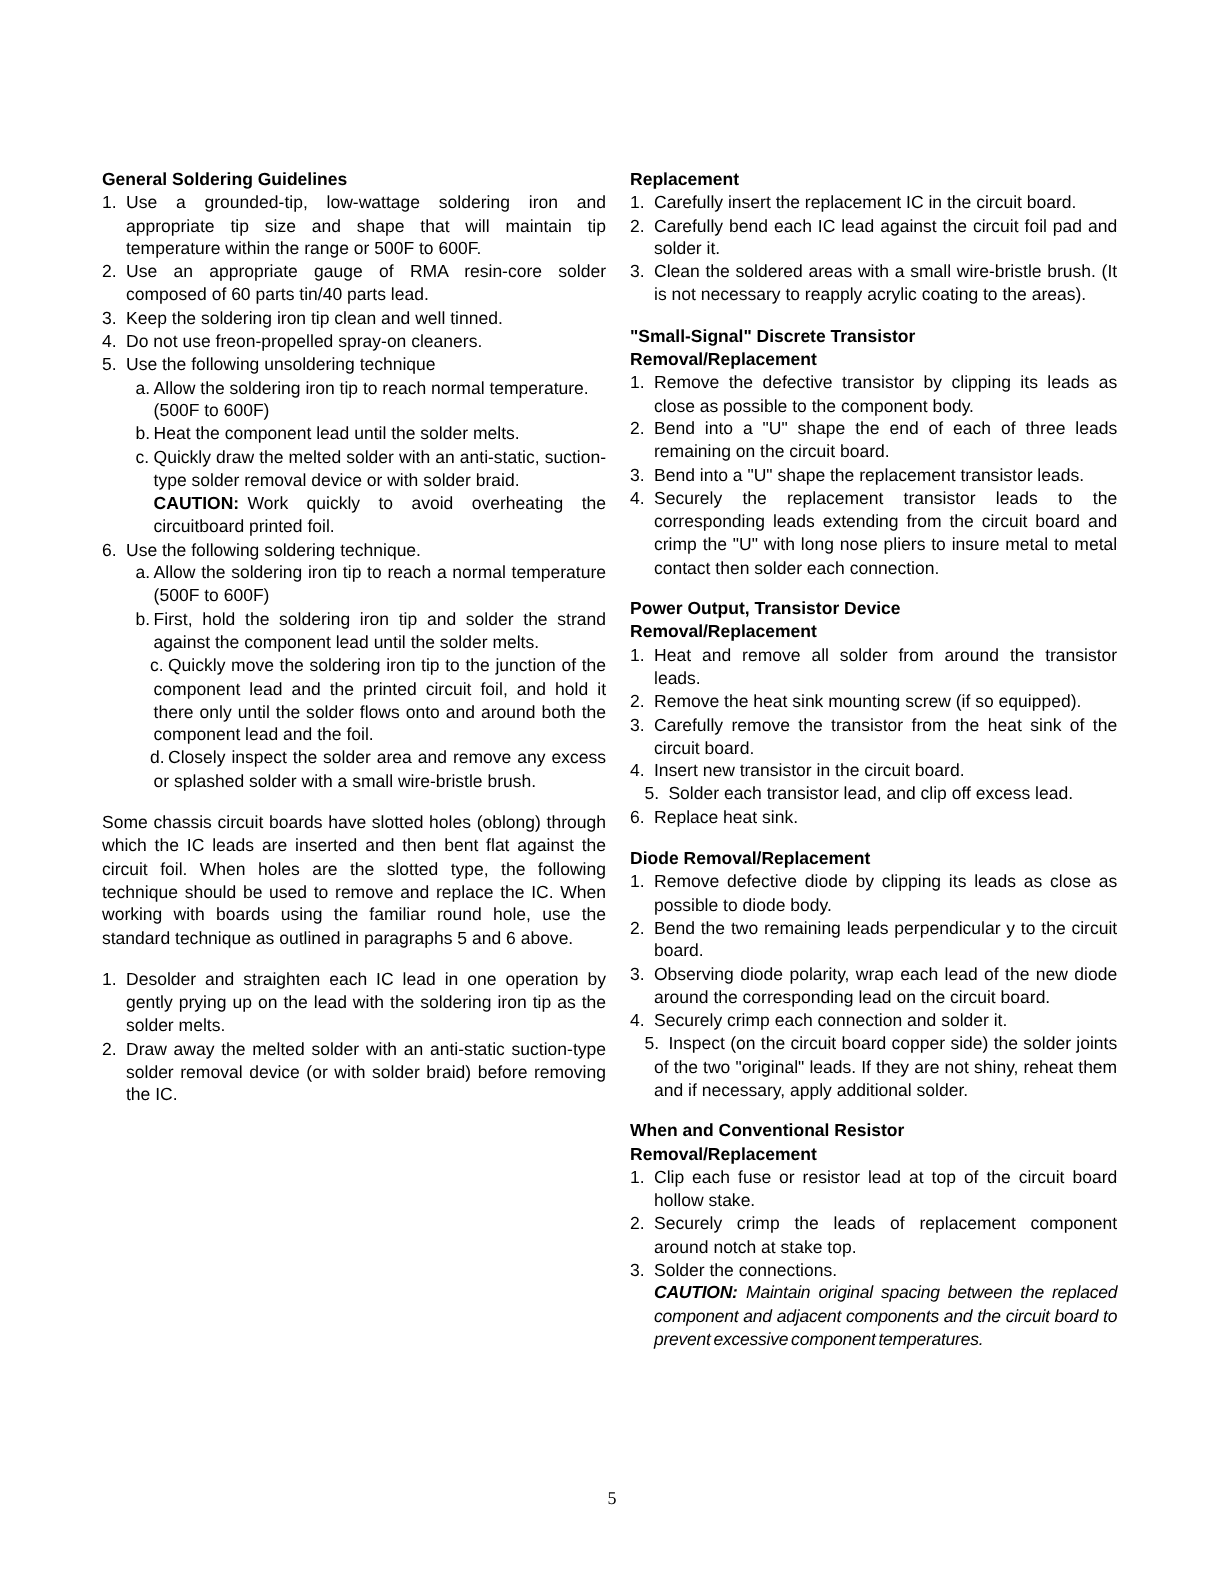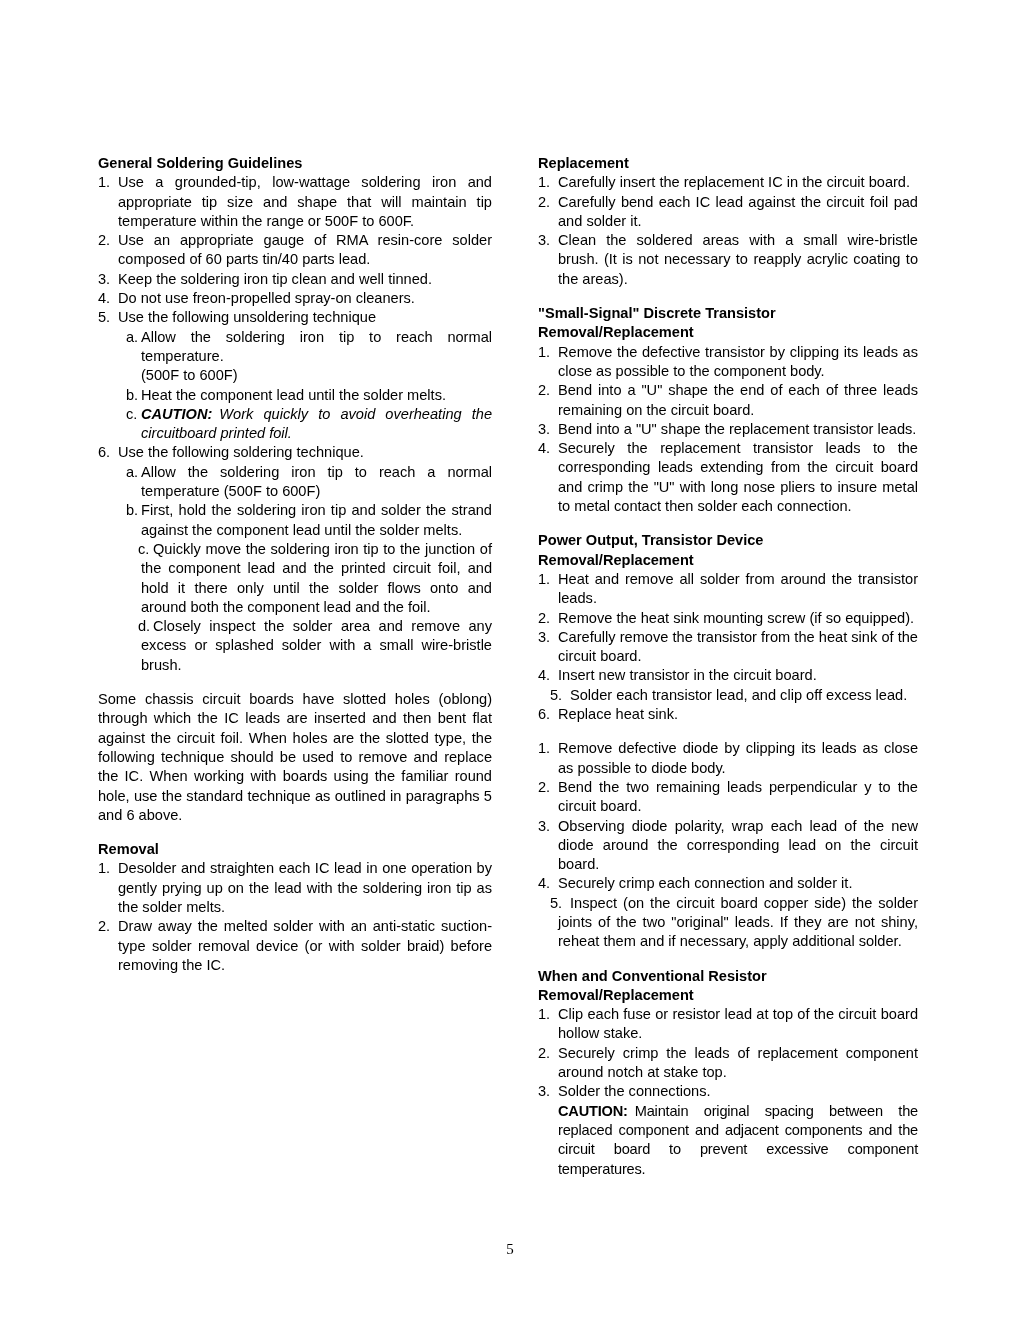--- a/index.html
+++ b/index.html
@@ -18,44 +18,44 @@
   .cols {
     position: absolute;
     left: 85px;
     top: 141px;
     display: flex;
     gap: 20px;
     align-items: flex-start;
   }
   .col-l { width: 420px; }
   .col-r { width: 406px; }
-  section { margin: 13px; }
+  section { margin: 0; }
   .col section + section { margin-top: 15px; }
   .sec-h {
     font-weight: bold;
     margin: 0;
     text-align: left;
   }
   p.blk {
     margin: 0;
     position: relative;
     text-align: justify;
   }
   .item { padding-left: 20px; }
   .item > .marker { position: absolute; left: 0; top: 0; }
   .sub { padding-left: 43px; }
   .sub > .marker { position: absolute; left: 28px; top: 0; }
   .plain { padding-left: 20px; }
   .plainsub { padding-left: 43px; }
   .note0 { padding-left: 20px; }
-  .note1 { padding-left: 43px; font-style: italic; }
+  .note1 { padding-left: 43px; }
   .prefix { font-weight: bold; margin-right: 7px; }
   .pad { text-indent: 12px; }
   .gap { margin-top: 19px; }
-  .squeeze { letter-spacing: -0.2px; word-spacing: -1.5px; }
+  .squeeze { letter-spacing: -0.2px; word-spacing: -1.5px; font-style: italic; }
   .pagenum {
     position: absolute;
     top: 1240px;
     left: 0;
     width: 1020px;
     text-align: center;
     font-family: "Liberation Serif", "DejaVu Serif", serif;
     font-size: 15px;
   }
 </style>
@@ -90,21 +90,21 @@
         <p class="blk sub">
           <span class="marker">a.</span><span>Allow the soldering iron tip to reach normal temperature.</span>
         </p>
         <p class="blk plainsub">
           <span>(500F to 600F)</span>
         </p>
         <p class="blk sub">
           <span class="marker">b.</span><span>Heat the component lead until the solder melts.</span>
         </p>
         <p class="blk sub">
-          <span class="marker">c.</span>
+          <span class="marker">c.</span><span>Quickly draw the melted solder with an anti-static, suction-type solder removal device or with solder braid.</span>
         </p>
         <p class="blk note1">
           <span class="prefix">CAUTION:</span><span>Work quickly to avoid overheating the circuitboard printed foil.</span>
         </p>
         <p class="blk item">
           <span class="marker">6.</span><span>Use the following soldering technique.</span>
         </p>
         <p class="blk sub">
           <span class="marker">a.</span><span>Allow the soldering iron tip to reach a normal temperature (500F to 600F)</span>
         </p>
@@ -119,21 +119,20 @@
         </p>
       </section>
 
       <section>
         <p class="blk">
           <span>Some chassis circuit boards have slotted holes (oblong) through which the IC leads are inserted and then bent flat against the circuit foil. When holes are the slotted type, the following technique should be used to remove and replace the IC. When working with boards using the familiar round hole, use the standard technique as outlined in paragraphs 5 and 6 above.</span>
         </p>
       </section>
 
       <section>
-        <div class="sec-h">Removal</div>
         <p class="blk item">
           <span class="marker">1.</span><span>Desolder and straighten each IC lead in one operation by gently prying up on the lead with the soldering iron tip as the solder melts.</span>
         </p>
         <p class="blk item">
           <span class="marker">2.</span><span>Draw away the melted solder with an anti-static suction-type solder removal device (or with solder braid) before removing the IC.</span>
         </p>
       </section>
 
     </div>
 
@@ -186,20 +185,21 @@
         </p>
         <p class="blk item pad">
           <span class="marker">5.</span><span>Solder each transistor lead, and clip off excess lead.</span>
         </p>
         <p class="blk item">
           <span class="marker">6.</span><span>Replace heat sink.</span>
         </p>
       </section>
 
       <section>
+        <div class="sec-h">Diode Removal/Replacement</div>
         <p class="blk item">
           <span class="marker">1.</span><span>Remove defective diode by clipping its leads as close as possible to diode body.</span>
         </p>
         <p class="blk item">
           <span class="marker">2.</span><span>Bend the two remaining leads perpendicular y to the circuit board.</span>
         </p>
         <p class="blk item">
           <span class="marker">3.</span><span>Observing diode polarity, wrap each lead of the new diode around the corresponding lead on the circuit board.</span>
         </p>
         <p class="blk item">

